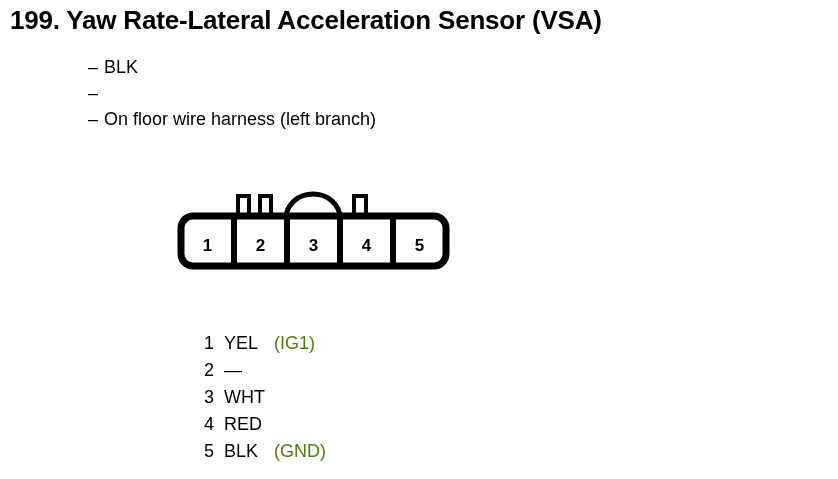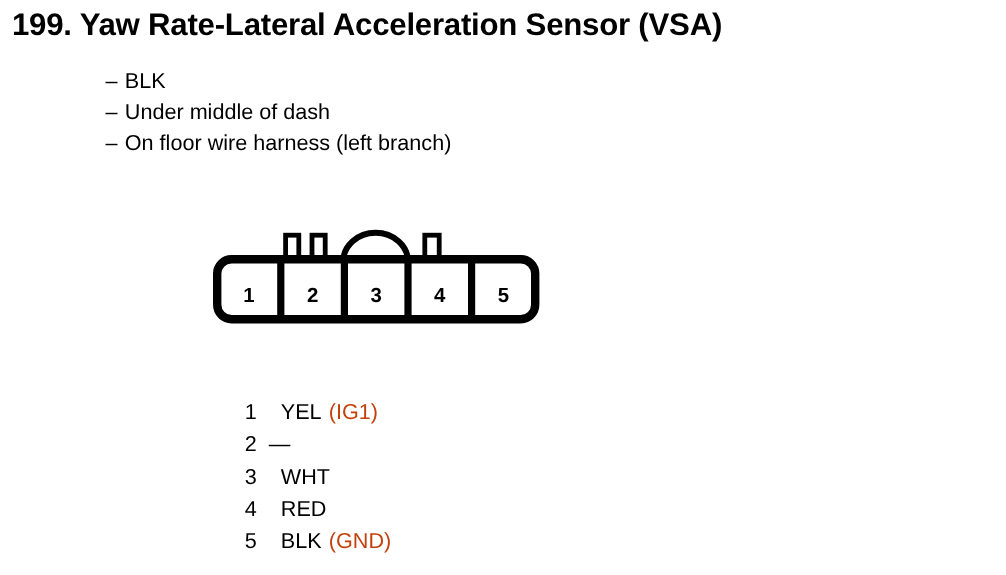--- a/index.html
+++ b/index.html
@@ -80,44 +80,43 @@
     align-items: baseline;
     white-space: nowrap;
     height: 27px;
   }
   .legend-num {
     width: 16px;
     flex: 0 0 16px;
     text-align: right;
   }
   .legend-wire {
-    margin-left: 20px;
+    margin-left: 10px;
     color: #000000;
   }
   .legend-signal {
-    margin-left: 6px;
-    color: #c2410c;
+    margin-left: 16px;
+    color: #4d7c0f;
   }
   .legend-row.empty .legend-wire {
     margin-left: 10px;
   }
 </style>
 </head>
 <body>
 
 <div id="page-title">199. Yaw Rate-Lateral Acceleration Sensor (VSA)</div>
 
 <div id="note-list">
   <div class="note-row">
     <span class="note-dash">–</span>
     <span class="note-text">BLK</span>
   </div>
   <div class="note-row">
     <span class="note-dash">–</span>
-    <span class="note-text">Under middle of dash</span>
   </div>
   <div class="note-row">
     <span class="note-dash">–</span>
     <span class="note-text">On floor wire harness (left branch)</span>
   </div>
 </div>
 
 <div id="connector">
   <svg width="280" height="86" viewBox="0 0 280 86" xmlns="http://www.w3.org/2000/svg">
 

